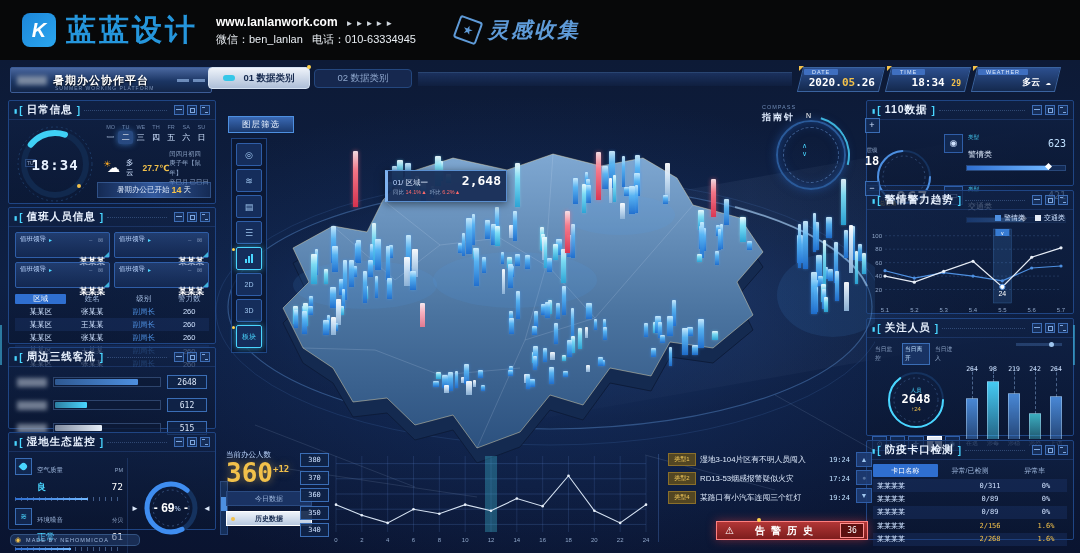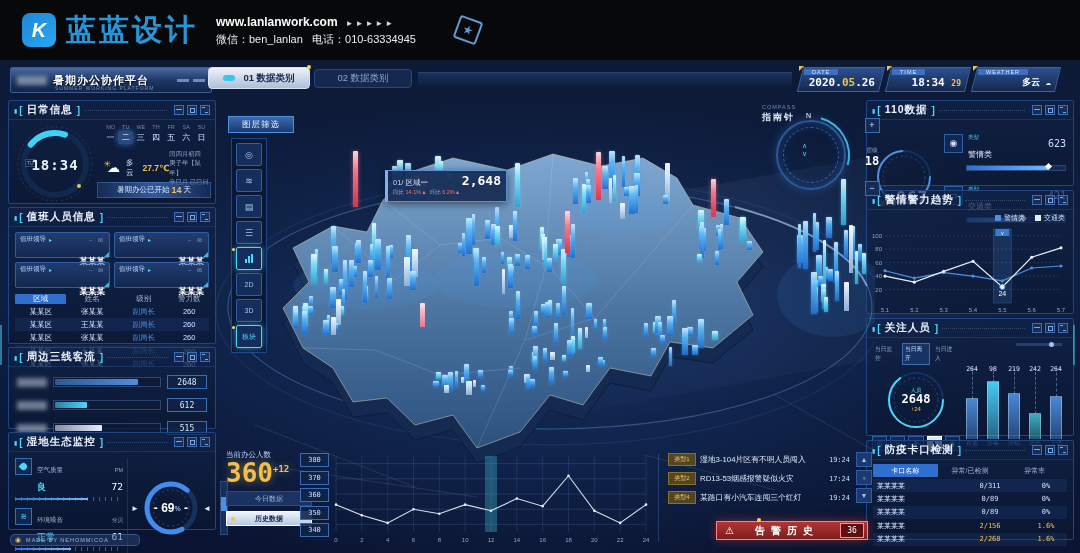--- a/index.html
+++ b/index.html
@@ -248,20 +248,21 @@
 
   <div class="site-header">
     <div class="logo-mark">K</div>
     <div class="brand">蓝蓝设计</div>
     <div class="contact">
       <div class="l1"><span>www.lanlanwork.com</span><span class="arr">►►►►►</span></div>
       <div class="l2"><span>微信：</span><span>ben_lanlan</span>&nbsp;&nbsp;&nbsp;<span>电话：</span><span>010-63334945</span></div>
     </div>
     <div class="collect">
       <span class="star-frame">★</span>
+      <span class="txt">灵感收集</span>
     </div>
   </div>
 
   <div class="dashboard">
     <div class="beam"></div>
 
     <div class="tb-title">
       <div class="blur-chip"></div>
       <div class="t">暑期办公协作平台</div>
       <div class="sub">SUMMER WORKING PLATFORM</div>

